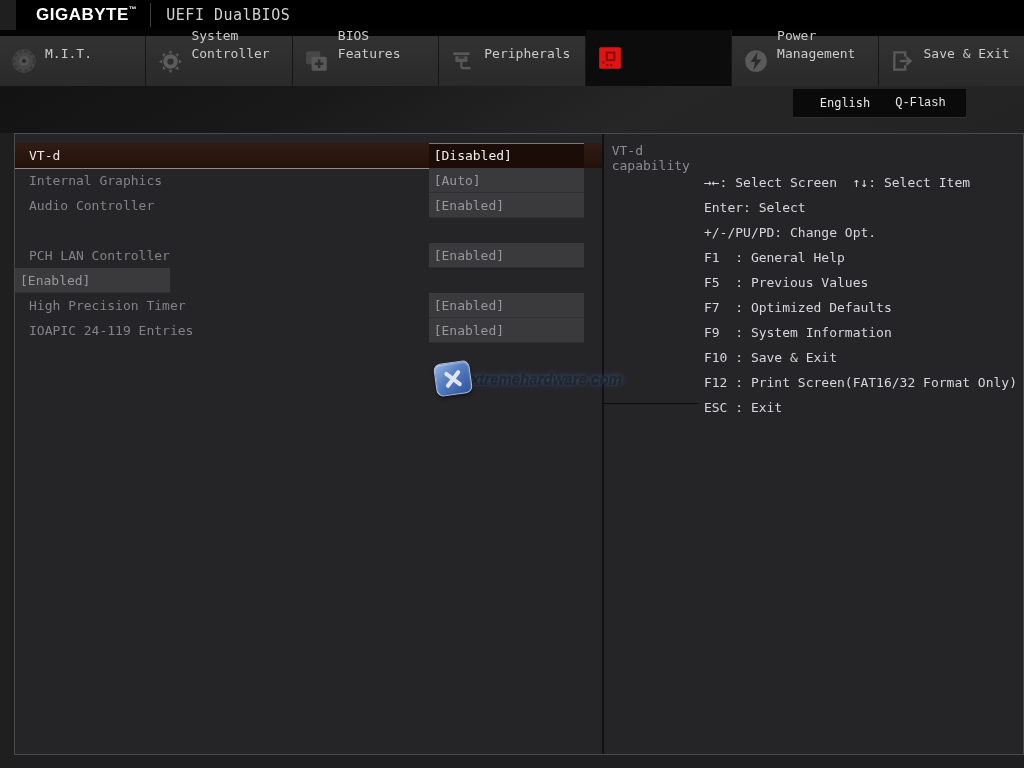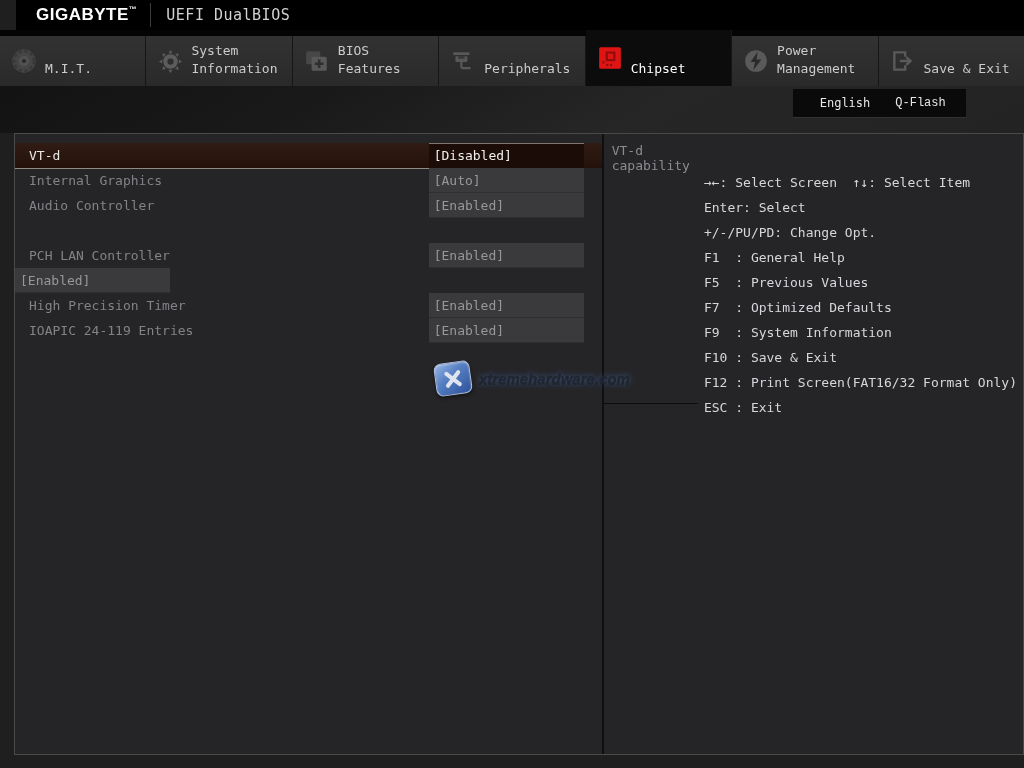--- a/index.html
+++ b/index.html
@@ -20,21 +20,21 @@
 
   
   .tabstrip { position:absolute; top:30px; left:0; width:1024px; height:56px;
     background:#040404; display:flex; align-items:flex-end; }
   .tab { flex:1 1 0; height:50px; background:linear-gradient(#323232,#2a2a2a);
     border-right:1px solid #161616; display:flex; cursor:default; }
   .tab:last-child { border-right:none; }
   .tab.active { height:56px; background:#0c0c0c; }
   .tab-icon { width:42px; display:flex; align-items:center; justify-content:center; padding-left:6px; }
   .tab-label { flex:1; display:flex; flex-direction:column; justify-content:flex-end;
-    padding-bottom:8px; padding-left:3px; font-size:13px; color:#cbcbcb; line-height:18px; }
+    padding-bottom:23px; padding-left:3px; font-size:13px; color:#cbcbcb; line-height:18px; }
   .tab.active .tab-label { color:#fff; }
   .tab-line:empty { display:none; }
 
   
   .quickband { position:absolute; top:86px; left:0; width:1024px; height:47px;
     background:linear-gradient(150deg,#131313 0%,#191919 30%,#262626 62%,#232323 100%); }
   .quick-btn { position:absolute; top:3px; height:29px; background:#0a0a0a;
     color:#e6e6e6; font-size:12px; display:flex; align-items:center; justify-content:center;
     border-bottom:1px solid #323232; cursor:default; }
   .btn-english { left:793px; width:104px; }
@@ -54,21 +54,21 @@
     font-size:13px; line-height:25px; padding-left:5px;
     box-shadow:inset 0 -1px 0 rgba(0,0,0,.18); }
   .row.selected { background:linear-gradient(#311c15,#22110a); }
   .row.selected .row-label { color:#e9e7e3; box-shadow:0 1px 0 #8f8a83; }
   .row.selected .row-value { background:#1b0c08; color:#f0eeea;
     box-shadow:inset 0 1px 0 rgba(214,206,196,.55); }
   .spacer { height:25px; }
 
   
   .wm { position:absolute; left:420px; top:228px; display:flex; align-items:center;
-    gap:8px; opacity:.95; }
+    opacity:.95; }
   .wm-icon { width:36px; height:33px; border-radius:7px;
     background:linear-gradient(145deg,#9cbdf0 0%,#5b86cc 40%,#2d55a2 100%);
     border:1px solid #b9cdf0; transform:rotate(-8deg);
     box-shadow:0 2px 4px rgba(0,0,0,.5), inset 0 1px 2px rgba(255,255,255,.5);
     display:flex; align-items:center; justify-content:center; }
   .wm-text { font-family:"Liberation Sans", sans-serif; font-weight:bold; font-style:italic;
     font-size:15px; color:#20262f;
     text-shadow:0 0 6px rgba(86,134,214,.65), 0 1px 0 rgba(0,0,0,.4); }
 
   
@@ -106,21 +106,21 @@
   <div class="tab">
     <span class="tab-icon">
       <svg width="25" height="25" viewBox="0 0 24 24">
         <path fill="#5c5c5c" d="M12 1l2 3h-4zM12 23l-2-3h4zM1 12l3-2v4zM23 12l-3 2v-4zM4.2 4.2l3.5.7-2.8 2.8zM19.8 19.8l-3.5-.7 2.8-2.8zM19.8 4.2l-.7 3.5-2.8-2.8zM4.2 19.8l.7-3.5 2.8 2.8z"></path>
         <circle cx="12" cy="12" r="7" fill="#5c5c5c"></circle>
         <circle cx="12" cy="12" r="3" fill="#2e2e2e"></circle>
       </svg>
     </span>
     <span class="tab-label">
       <span class="tab-line">System</span>
-      <span class="tab-line">Information</span>
+      <span class="tab-line">Controller</span>
     </span>
   </div>
 
   <div class="tab">
     <span class="tab-icon">
       <svg width="26" height="26" viewBox="0 0 24 24">
         <rect x="2" y="3" width="13" height="12" rx="1.5" fill="#474747"></rect>
         <rect x="7" y="8" width="14" height="13" rx="1.5" fill="#585858"></rect>
         <path d="M14 10.5v8M10 14.5h8" stroke="#2e2e2e" stroke-width="2.4"></path>
       </svg>
@@ -149,24 +149,20 @@
   <div class="tab active">
     <span class="tab-icon">
       <svg width="26" height="26" viewBox="0 0 24 24">
         <rect x="2" y="2" width="20" height="20" rx="1.5" fill="#e11414"></rect>
         <rect x="8" y="6" width="9" height="9" fill="#8f0d0d"></rect>
         <rect x="10" y="8" width="5" height="5" fill="#e11414"></rect>
         <rect x="5" y="15" width="2" height="2" fill="#8f0d0d"></rect>
         <rect x="8.5" y="17.5" width="2" height="2" fill="#8f0d0d"></rect>
         <rect x="12" y="17.5" width="2" height="2" fill="#8f0d0d"></rect>
       </svg>
-    </span>
-    <span class="tab-label">
-      <span class="tab-line">Chipset</span>
-
     </span>
   </div>
 
   <div class="tab">
     <span class="tab-icon">
       <svg width="26" height="26" viewBox="0 0 24 24">
         <circle cx="12" cy="12" r="10" fill="#5a5a5a"></circle>
         <path d="M3 15a10 10 0 0 0 13 6A10 10 0 0 1 3 15z" fill="#484848"></path>
         <polygon points="13.5,3.5 7,13 11,13 9.5,20.5 17,10.5 12.5,10.5" fill="#2b2b2b"></polygon>
       </svg>

